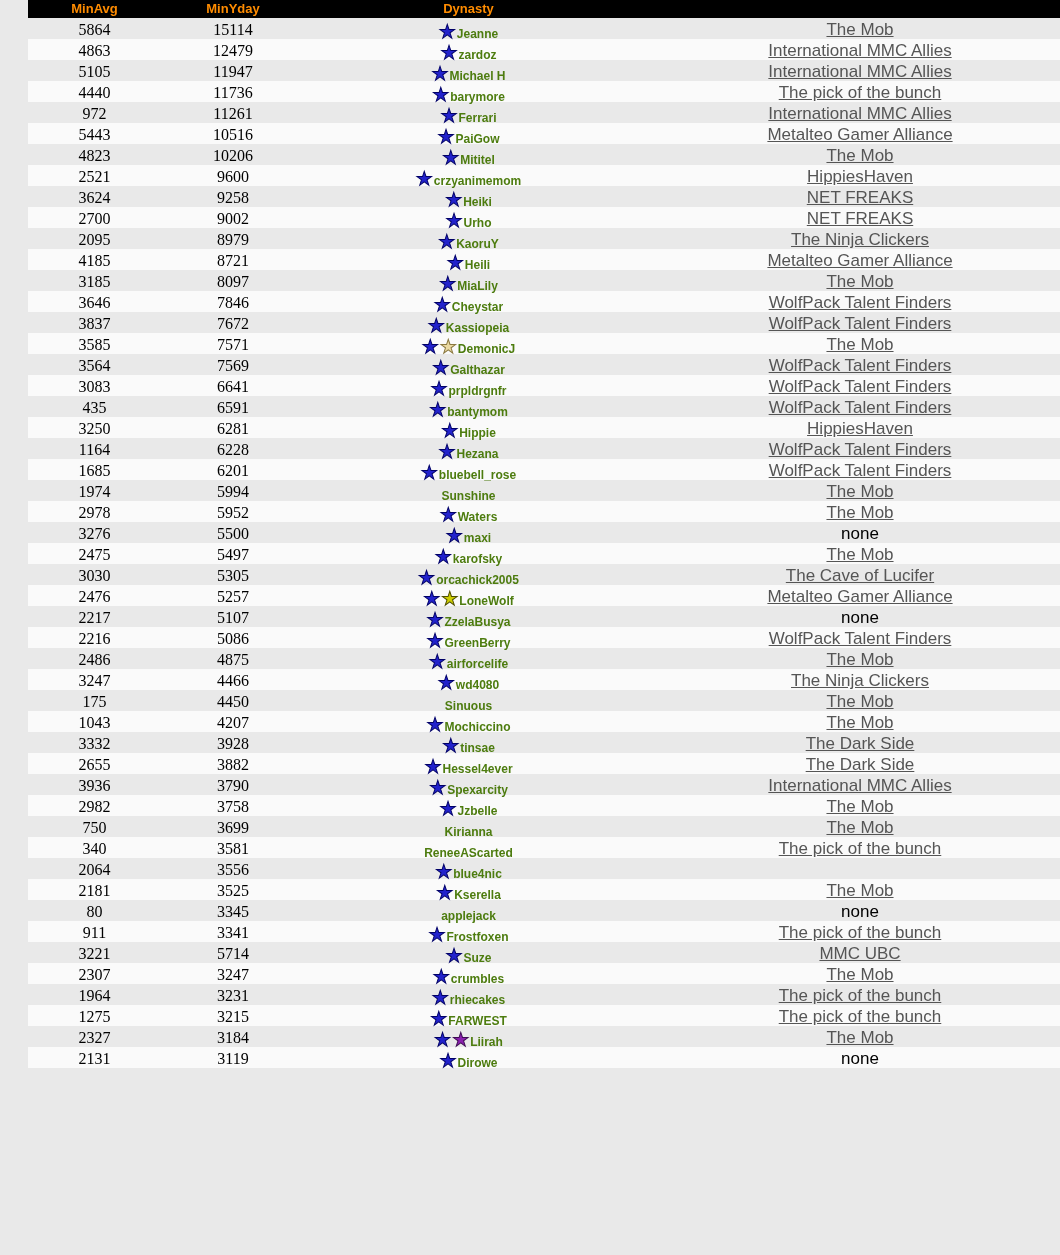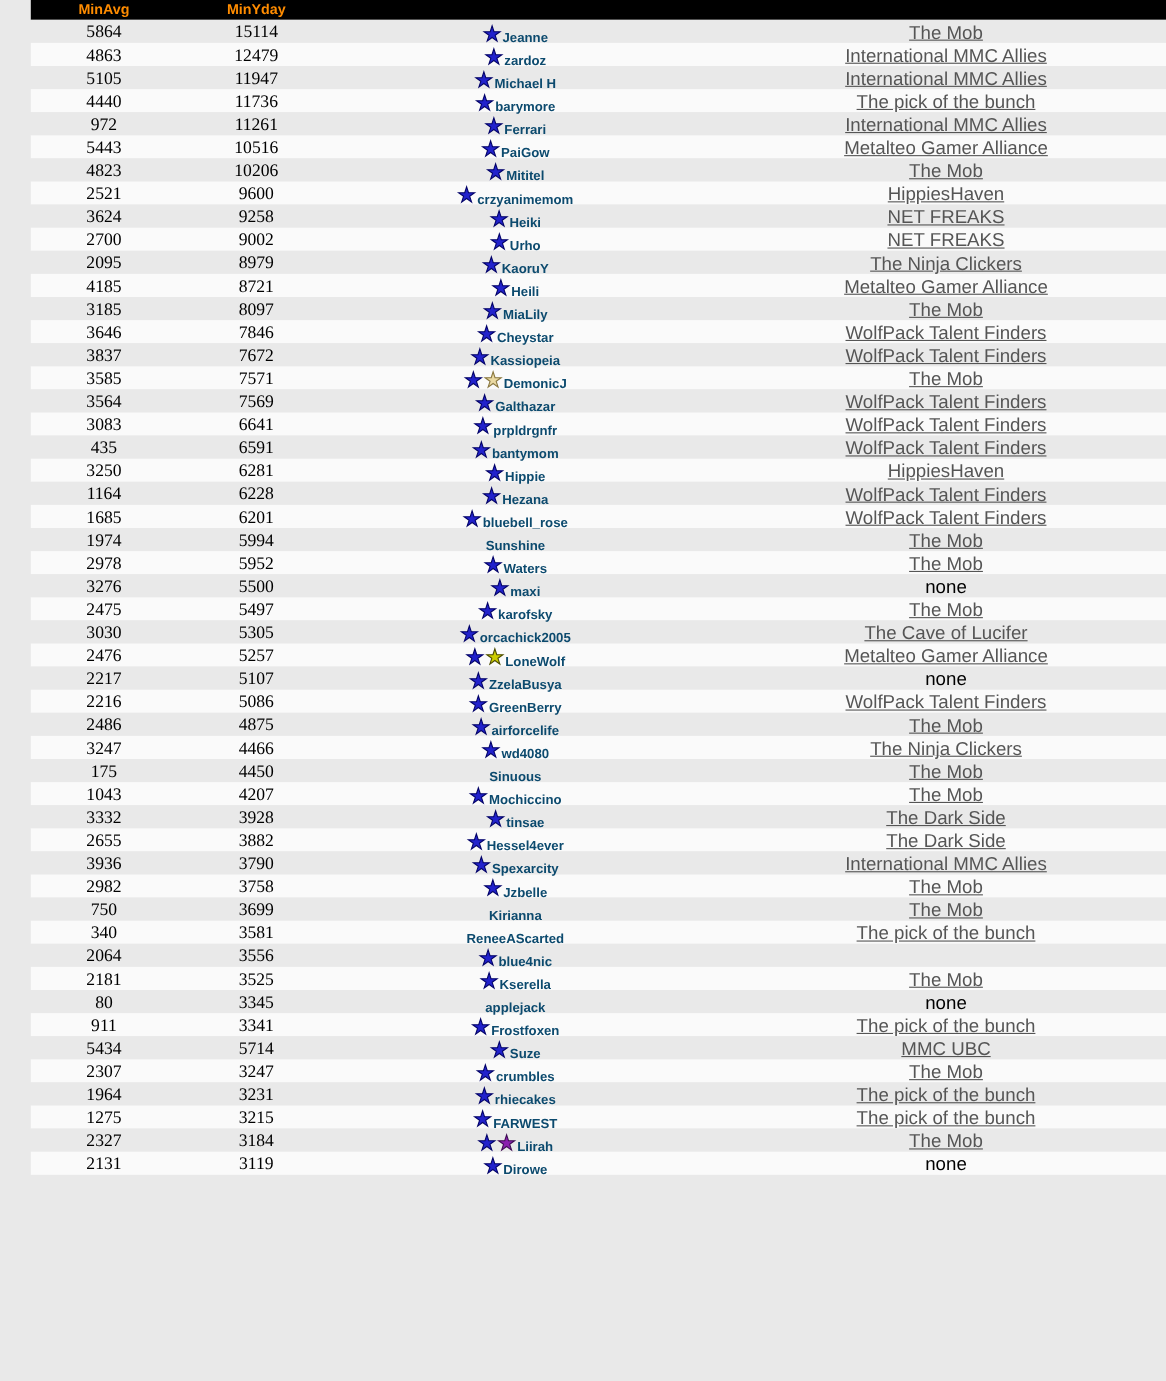--- a/index.html
+++ b/index.html
@@ -31,33 +31,34 @@
   .namecell{
     display:flex;justify-content:center;align-items:flex-end;
     height:24.74px;padding-bottom:2px;box-sizing:border-box;
   }
   .star{
     font-size:19px;line-height:15px;display:inline-block;
     -webkit-text-stroke:1px #000066;
     margin-right:1px;position:relative;top:1px;
   }
   .pname{
-    color:#0c4a6e;font-weight:bold;font-size:12px;line-height:13px;
+    color:#4d7c0f;font-weight:bold;font-size:12px;line-height:13px;
     cursor:pointer;
   }
   .dyn{font-size:17px;color:#000000;}
   .dyn.link{color:#555555;text-decoration:underline;cursor:pointer;}
 </style>
 </head>
 <body>
 
 <div class="table">
   <div class="hrow">
     <div class="hcell">MinAvg</div>
     <div class="hcell">MinYday</div>
+    <div class="hcell">Dynasty</div>
   </div>
   <div>
       <div class="row odd">
     <div class="cell num">5864</div>
     <div class="cell num">15114</div>
     <div class="cell namecell">
       <span><span class="star" style="color: rgb(34, 34, 204); -webkit-text-stroke: 1px rgb(0, 0, 102);">★</span></span>
       <span class="pname">Jeanne</span>
     </div>
     <div class="cell dyn link">The Mob</div>
@@ -442,21 +443,21 @@
       <div class="row even">
     <div class="cell num">911</div>
     <div class="cell num">3341</div>
     <div class="cell namecell">
       <span><span class="star" style="color: rgb(34, 34, 204); -webkit-text-stroke: 1px rgb(0, 0, 102);">★</span></span>
       <span class="pname">Frostfoxen</span>
     </div>
     <div class="cell dyn link">The pick of the bunch</div>
   </div>
       <div class="row odd">
-    <div class="cell num">5434</div>
+    <div class="cell num">3221</div>
     <div class="cell num">5714</div>
     <div class="cell namecell">
       <span><span class="star" style="color: rgb(34, 34, 204); -webkit-text-stroke: 1px rgb(0, 0, 102);">★</span></span>
       <span class="pname">Suze</span>
     </div>
     <div class="cell dyn link">MMC UBC</div>
   </div>
       <div class="row even">
     <div class="cell num">2307</div>
     <div class="cell num">3247</div>

